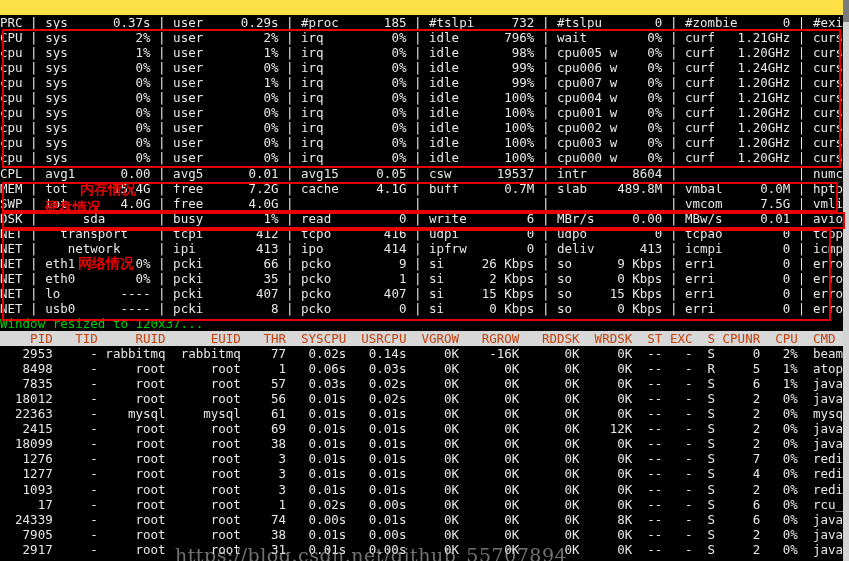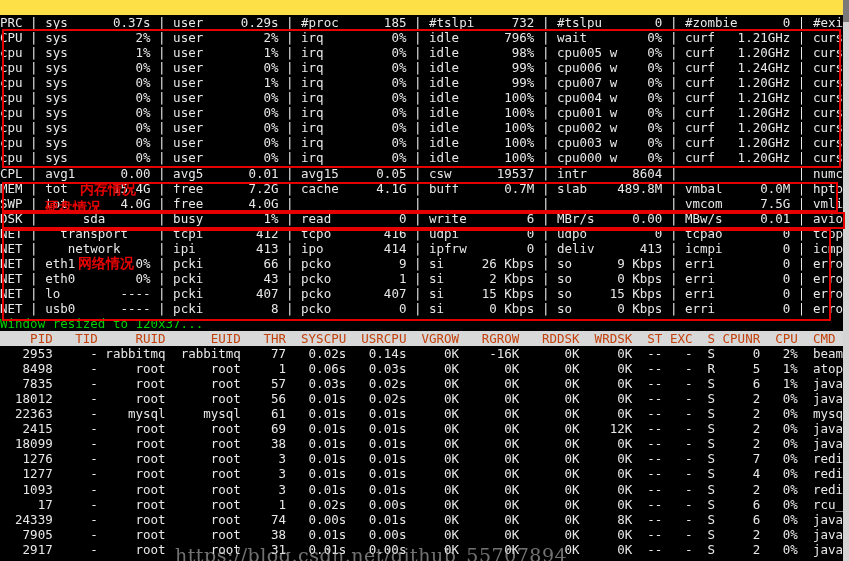--- a/index.html
+++ b/index.html
@@ -100,21 +100,21 @@
       <div class="row"><span>cpu </span><span>|</span><span> sys         0% </span><span>|</span><span> user        0% </span><span>|</span><span> irq         0% </span><span>|</span><span> idle      100% </span><span>|</span><span> cpu002 w    0% </span><span>|</span><span> curf   1.20GHz </span><span>|</span><span> curscal    48% </span></div>
       <div class="row"><span>cpu </span><span>|</span><span> sys         0% </span><span>|</span><span> user        0% </span><span>|</span><span> irq         0% </span><span>|</span><span> idle      100% </span><span>|</span><span> cpu003 w    0% </span><span>|</span><span> curf   1.20GHz </span><span>|</span><span> curscal    48% </span></div>
       <div class="row"><span>cpu </span><span>|</span><span> sys         0% </span><span>|</span><span> user        0% </span><span>|</span><span> irq         0% </span><span>|</span><span> idle      100% </span><span>|</span><span> cpu000 w    0% </span><span>|</span><span> curf   1.20GHz </span><span>|</span><span> curscal    48% </span></div>
       <div class="row"><span>CPL </span><span>|</span><span> avg1      0.00 </span><span>|</span><span> avg5      0.01 </span><span>|</span><span> avg15     0.05 </span><span>|</span><span> csw      19537 </span><span>|</span><span> intr      8604 </span><span>|</span><span>                </span><span>|</span><span> numcpu       8 </span></div>
       <div class="row"><span>MEM </span><span>|</span><span> tot      15.4G </span><span>|</span><span> free      7.2G </span><span>|</span><span> cache     4.1G </span><span>|</span><span> buff      0.7M </span><span>|</span><span> slab    489.8M </span><span>|</span><span> vmbal     0.0M </span><span>|</span><span> hptot     0.0M </span></div>
       <div class="row"><span>SWP </span><span>|</span><span> tot       4.0G </span><span>|</span><span> free      4.0G </span><span>|</span><span>                </span><span>|</span><span>                </span><span>|</span><span>                </span><span>|</span><span> vmcom     7.5G </span><span>|</span><span> vmlim    11.7G </span></div>
       <div class="row"><span>DSK </span><span>|</span><span>      sda       </span><span>|</span><span> busy        1% </span><span>|</span><span> read         0 </span><span>|</span><span> write        6 </span><span>|</span><span> MBr/s     0.00 </span><span>|</span><span> MBw/s     0.01 </span><span>|</span><span> avio   8.50 ms </span></div>
       <div class="row"><span>NET </span><span>|</span><span>   transport    </span><span>|</span><span> tcpi       412 </span><span>|</span><span> tcpo       416 </span><span>|</span><span> udpi         0 </span><span>|</span><span> udpo         0 </span><span>|</span><span> tcpao        0 </span><span>|</span><span> tcppo        0 </span></div>
       <div class="row"><span>NET </span><span>|</span><span>    network     </span><span>|</span><span> ipi        413 </span><span>|</span><span> ipo        414 </span><span>|</span><span> ipfrw        0 </span><span>|</span><span> deliv      413 </span><span>|</span><span> icmpi        0 </span><span>|</span><span> icmpo        0 </span></div>
       <div class="row"><span>NET </span><span>|</span><span> eth1        0% </span><span>|</span><span> pcki        66 </span><span>|</span><span> pcko         9 </span><span>|</span><span> si     26 Kbps </span><span>|</span><span> so      9 Kbps </span><span>|</span><span> erri         0 </span><span>|</span><span> erro         0 </span></div>
-      <div class="row"><span>NET </span><span>|</span><span> eth0        0% </span><span>|</span><span> pcki        43 </span><span>|</span><span> pcko         1 </span><span>|</span><span> si      2 Kbps </span><span>|</span><span> so      0 Kbps </span><span>|</span><span> erri         0 </span><span>|</span><span> erro         0 </span></div>
+      <div class="row"><span>NET </span><span>|</span><span> eth0        0% </span><span>|</span><span> pcki        35 </span><span>|</span><span> pcko         1 </span><span>|</span><span> si      2 Kbps </span><span>|</span><span> so      0 Kbps </span><span>|</span><span> erri         0 </span><span>|</span><span> erro         0 </span></div>
       <div class="row"><span>NET </span><span>|</span><span> lo        ---- </span><span>|</span><span> pcki       407 </span><span>|</span><span> pcko       407 </span><span>|</span><span> si     15 Kbps </span><span>|</span><span> so     15 Kbps </span><span>|</span><span> erri         0 </span><span>|</span><span> erro         0 </span></div>
       <div class="row"><span>NET </span><span>|</span><span> usb0      ---- </span><span>|</span><span> pcki         8 </span><span>|</span><span> pcko         0 </span><span>|</span><span> si      0 Kbps </span><span>|</span><span> so      0 Kbps </span><span>|</span><span> erri         0 </span><span>|</span><span> erro         0 </span></div>
     </div>
 
   <div class="row statusline"><span class="green">Window resized to 120x37...</span></div>
 
   <div class="row inv" id="proc-header"><span>    PID</span><span>   TID</span><span>     RUID</span><span>      EUID</span><span>   THR</span><span>  SYSCPU</span><span>  USRCPU</span><span>  VGROW</span><span>   RGROW</span><span>   RDDSK</span><span>  WRDSK</span><span>  ST</span><span> EXC</span><span>  S</span><span> CPUNR</span><span>  CPU</span><span>  CMD                 </span></div>
 
   <div id="proc-rows">
       <div class="row"><span>   2953</span><span>     -</span><span> rabbitmq</span><span>  rabbitmq</span><span>    77</span><span>   0.02s</span><span>   0.14s</span><span>     0K</span><span>    -16K</span><span>      0K</span><span>     0K</span><span>  --</span><span>   -</span><span>  S</span><span>     0</span><span>   2%</span><span>  beam.smp            </span></div>

